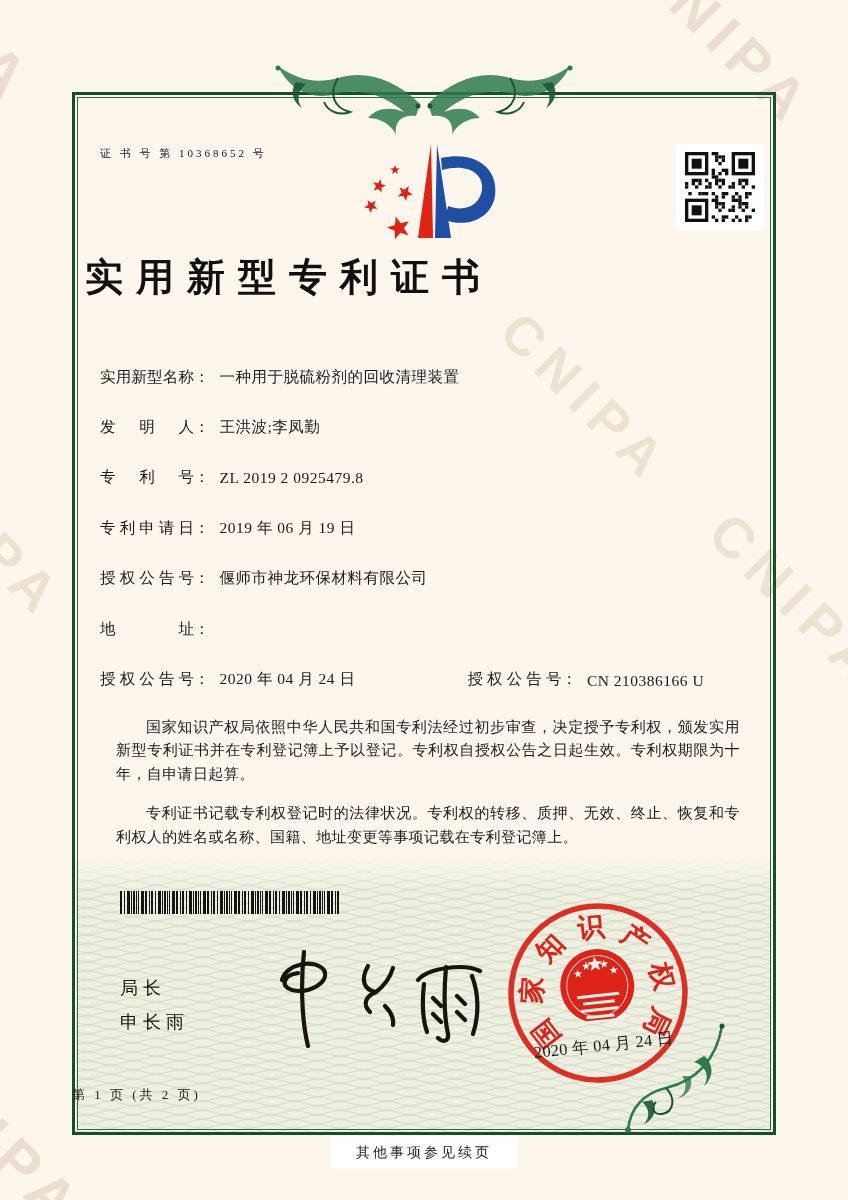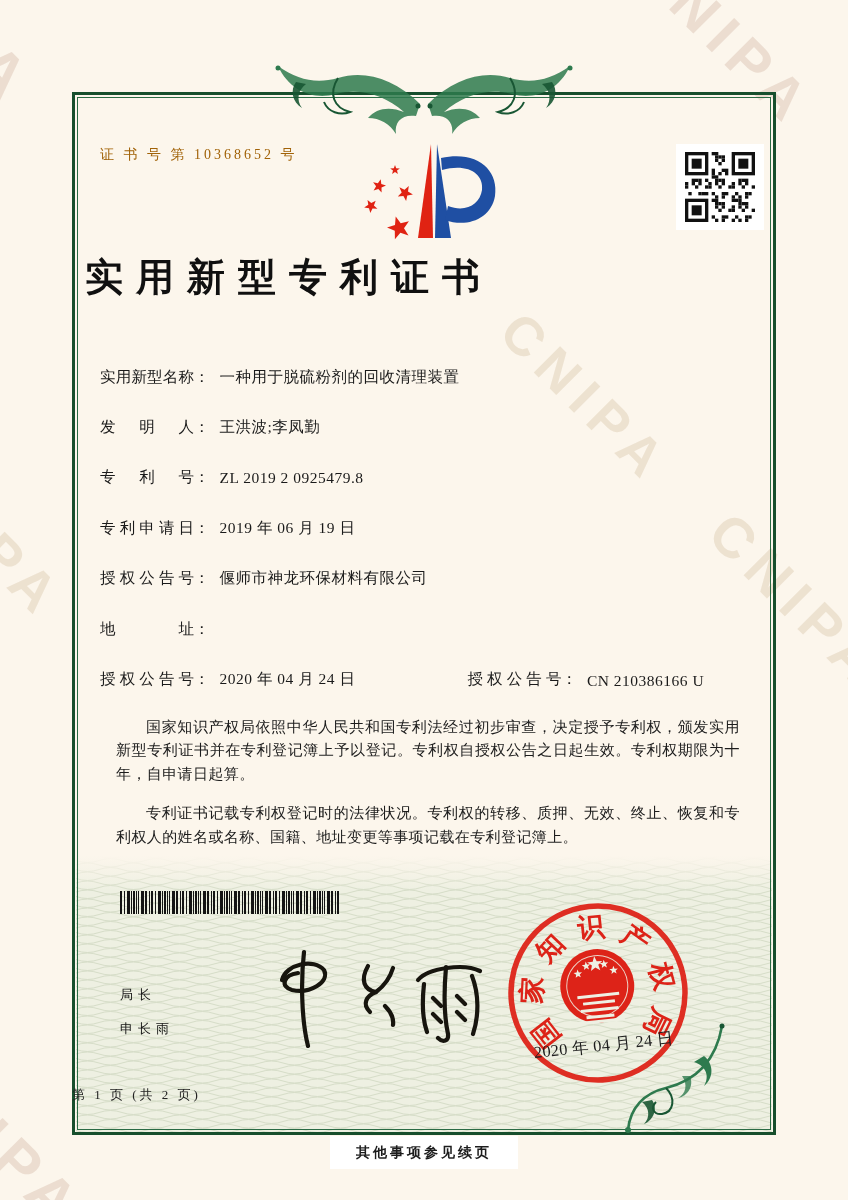--- a/index.html
+++ b/index.html
@@ -14,39 +14,39 @@
   
   .frame{position:absolute;left:72px;top:92px;right:72px;bottom:65px;
          border:3px solid #174f2d;z-index:3;pointer-events:none;}
   .frame-inner{position:absolute;inset:2px;border:1px solid #2a6b44;}
   
   .wave-band{position:absolute;left:76px;top:856px;width:696px;height:276px;z-index:2;}
   .wave-fade{position:absolute;left:76px;top:856px;width:696px;height:34px;z-index:2;
              background:linear-gradient(#fcf6ec,rgba(252,246,236,0));}
   
   .content{position:absolute;inset:0;z-index:5;}
-  .cert-no{position:absolute;left:100px;top:146px;font-size:14px;letter-spacing:3px;color:#a16207;}
+  .cert-no{position:absolute;left:100px;top:146px;font-size:11px;letter-spacing:3px;color:#0f172a;}
   .title{position:absolute;left:72px;width:704px;top:252px;
          font-size:38px;font-weight:bold;letter-spacing:13px;color:#101010;text-indent:13px;}
   .fields{position:absolute;left:100px;top:352px;width:660px;}
   .frow{height:50.4px;display:flex;align-items:center;font-size:15.5px;color:#1a1a1a;}
   .flabel{display:inline-block;width:94px;text-align:justify;text-align-last:justify;}
   .fcolon{margin-right:10px;}
   .fvalue{letter-spacing:0.5px;}
   .fpair2{margin-left:112px;display:flex;align-items:flex-end;}
   .body-text{position:absolute;left:100px;top:700px;width:656px;font-size:15px;
              line-height:23.4px;color:#1c1c1c;text-align:justify;}
   .body-text p{margin:16px;text-indent:2em;letter-spacing:0.4px;}
   .qr-patch{position:absolute;left:676px;top:144px;width:88px;height:86px;background:#fff;}
-  .signer{position:absolute;left:120px;font-size:13px;letter-spacing:5px;color:#151515;
-          font-family:Liberation Serif, serif;margin-top:10px;}
+  .signer{position:absolute;left:120px;font-size:18px;letter-spacing:5px;color:#151515;
+          font-family:Liberation Serif, serif;}
   .footer-page{position:absolute;left:72px;width:704px;top:1086px;text-align:left;
                font-size:13px;letter-spacing:3px;color:#222;}
   .note-strip{position:absolute;left:50%;transform:translateX(-50%);top:1136px;
-              background:#ffffff;padding:7px 26px;z-index:6;font-weight:bold;}
+              background:#ffffff;padding:7px 26px;z-index:6;}
   .note-strip span{font-size:14px;letter-spacing:3px;color:#1c1c1c;}
   svg text{font-family:"Liberation Serif","DejaVu Serif",serif;}
 </style>
 </head>
 <body>
 
 <svg width="0" height="0" style="position:absolute">
   <defs>
     <g id="flourish-half">
       <path d="M4,44 C30,18 60,10 86,18 C108,24 126,20 146,6 C134,32 110,40 88,34 C66,28 40,34 20,52 C34,46 48,48 56,58 C44,58 34,64 28,74 C30,62 22,54 8,56 Z" fill="#2e7a4e" opacity="0.85"></path>

